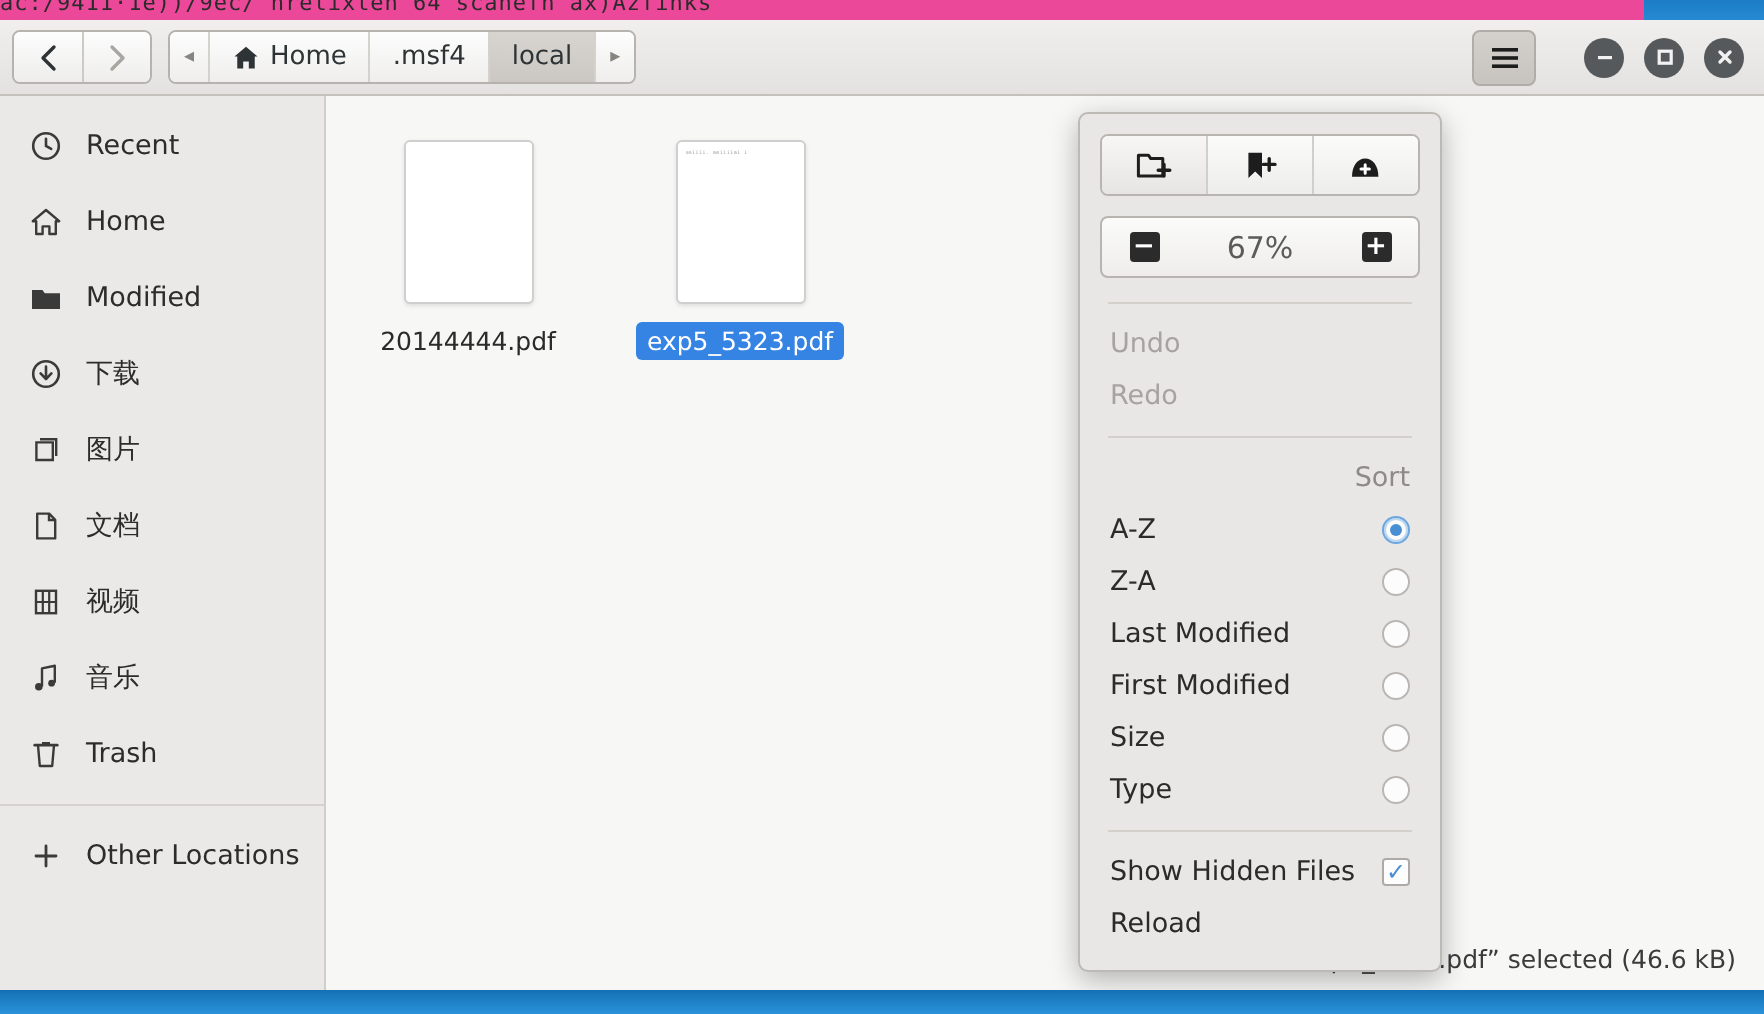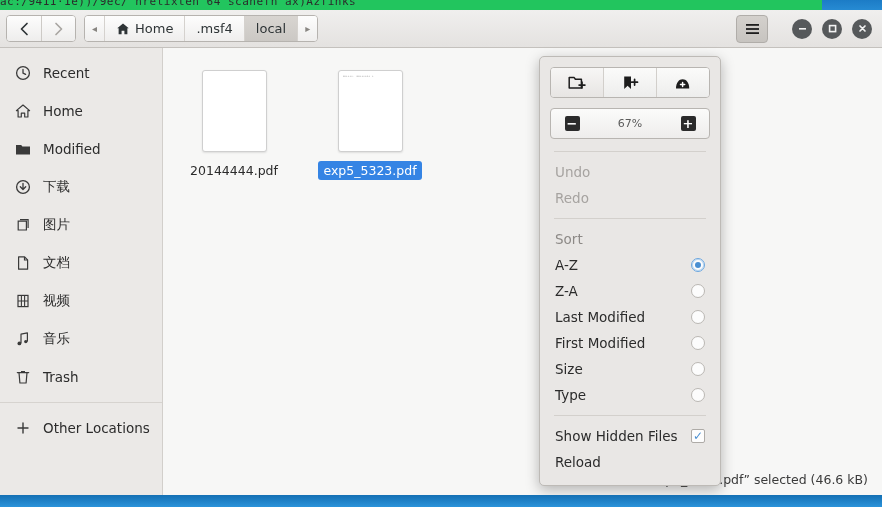--- a/index.html
+++ b/index.html
@@ -7,21 +7,21 @@
     width: 882px; height: 507px;
     overflow: hidden;
     font-family: "DejaVu Sans", "Liberation Sans", sans-serif;
     font-size: 13px;
     background: #1b79c4;
   }
 
   
   #bg-terminal-strip {
     position: absolute; left: 0; top: 0; width: 882px; height: 10px;
-    background: #22c55e;
+    background: #ec4899;
     overflow: hidden;
     font-family: "DejaVu Sans Mono", "Liberation Mono", monospace;
     font-size: 11px; color: #2b2b2b; white-space: nowrap;
     line-height: 9px;
     letter-spacing: .5px;
   }
   #bg-terminal-strip span { display: block; margin-top: -3px; }
   #bg-desktop-right {
     position: absolute; right: 0; top: 0; width: 60px; height: 18px;
     background: linear-gradient(#1c7cc6, #2f96dd);
@@ -215,31 +215,31 @@
   .zbtn {
     width: 42px; display: flex; align-items: center; justify-content: center;
   }
   .zsquare {
     width: 15px; height: 15px; border-radius: 2px;
     background: #2b2b2b; color: #fff;
     display: flex; align-items: center; justify-content: center;
     font-size: 13px; line-height: 1; font-weight: bold;
   }
   #zoom-level {
-    flex: 1; text-align: center; font-size: 11px; color: #5b5b5b;
+    flex: 1; text-align: center; font-size: 15px; color: #5b5b5b;
   }
 
   .pop-row {
     display: flex; align-items: center; justify-content: space-between;
     height: 26px; padding: 0 5px;
     font-size: 13.5px; color: #2b2b2b;
     cursor: default;
   }
   .pop-row.disabled { color: #a6a3a0; }
-  .pop-row.label { color: #8d8a87; }
+  .pop-row.label { color: #8d8a87; justify-content: flex-end; }
   .pop-sep { height: 1px; background: #d3d0cc; margin: 7px 4px; }
 
   .radio {
     width: 14px; height: 14px; border-radius: 50%;
     border: 1px solid #bab7b3; background: #fcfcfc;
     display: flex; align-items: center; justify-content: center;
   }
   .radio.on { border-color: #6ba6de; box-shadow: inset 0 0 0 1px #bcd7f0; }
   .radio.on::after {
     content: ""; width: 6px; height: 6px; border-radius: 50%;

